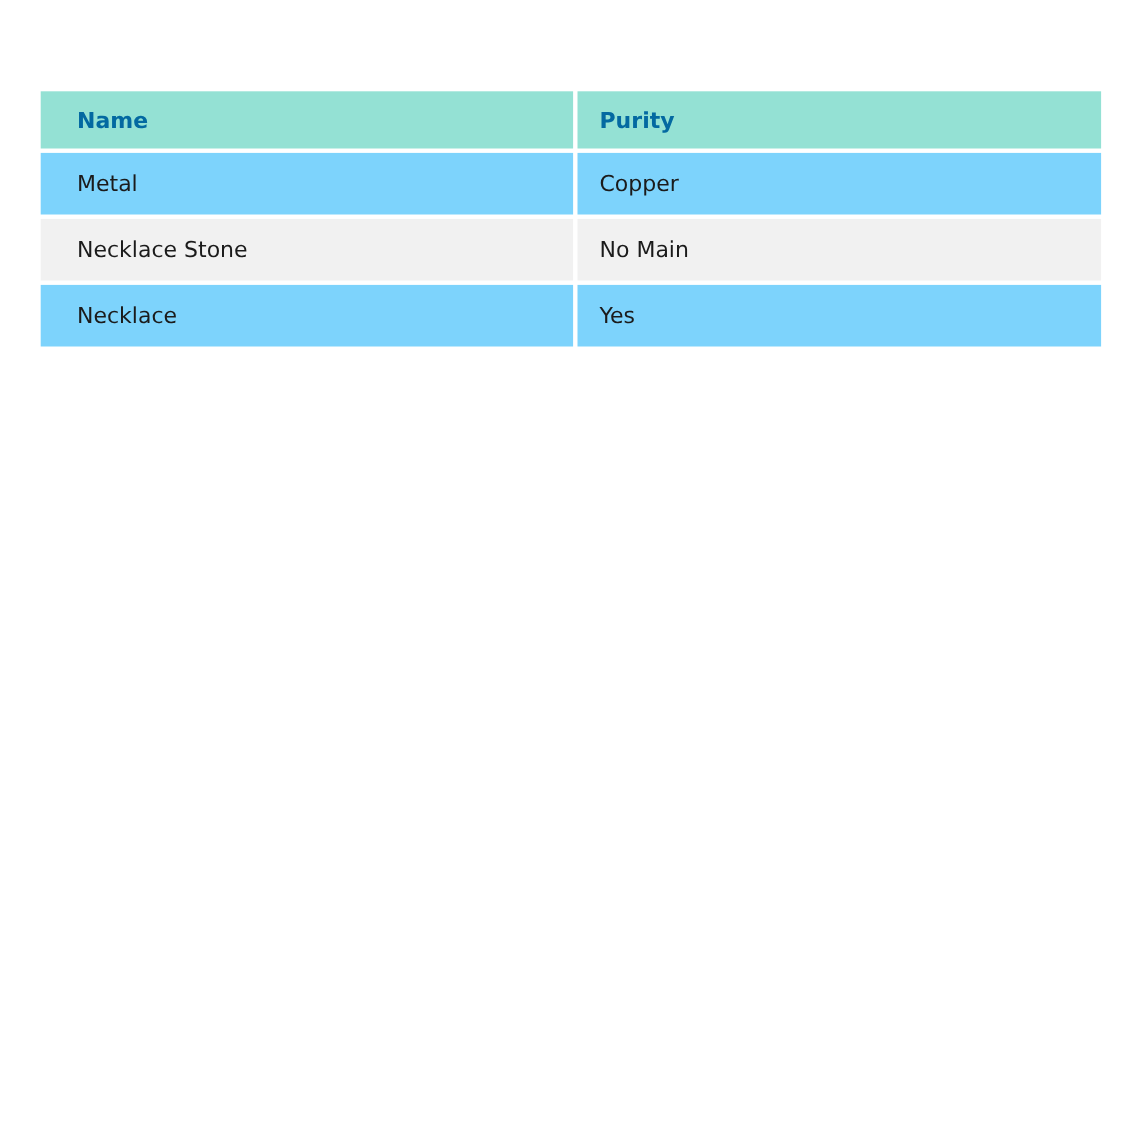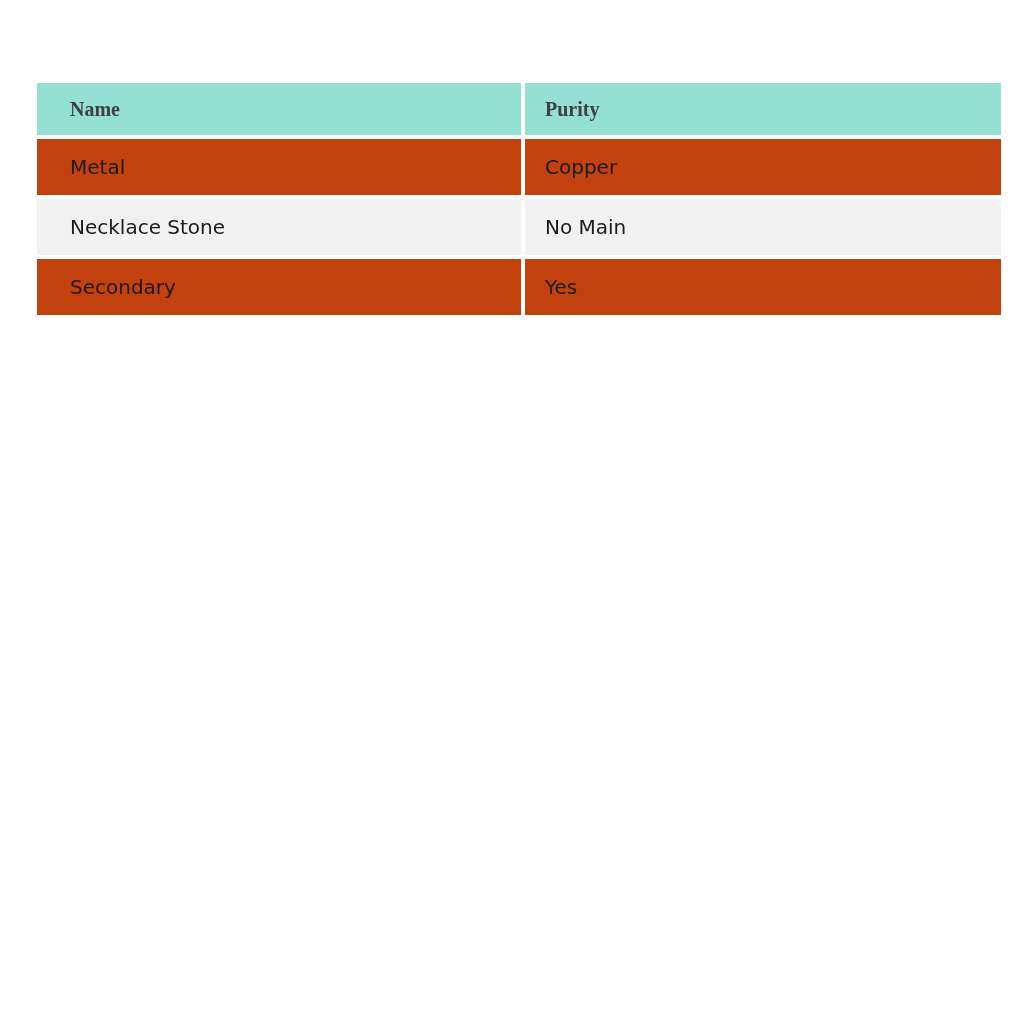--- a/index.html
+++ b/index.html
@@ -38,25 +38,24 @@
   }
   
   col.col-name  { width: 484px; }
   col.col-value { width: 476px; }
 
   
   tr.header-row th {
     height: 50px;
     background: var(--header-bg, #94e1d4);
     font-weight: 700;
-    color: #404040;
-    font-family: Liberation Serif, serif;
+    color: #0369a1;
   }
   
-  tr.body-row td { height: 54px; background: #c2410c; }
+  tr.body-row td { height: 54px; background: #7dd3fc; }
   tr.body-row:nth-child(even) td { background: var(--row-alt-bg, #f1f1f1); }
 
   
   th.cell-name,  td.cell-name  { padding-left: 33px; }
   th.cell-value, td.cell-value { padding-left: 20px; }
 </style>
 </head>
 <body>
 
 <div class="page">
@@ -74,18 +73,18 @@
     <tbody>
       <tr class="body-row">
         <td class="cell-name">Metal</td>
         <td class="cell-value">Copper</td>
       </tr>
       <tr class="body-row">
         <td class="cell-name">Necklace Stone</td>
         <td class="cell-value">No Main</td>
       </tr>
       <tr class="body-row">
-        <td class="cell-name">Secondary</td>
+        <td class="cell-name">Necklace</td>
         <td class="cell-value">Yes</td>
       </tr>
     </tbody>
   </table>
 </div>
 
 </body></html>

